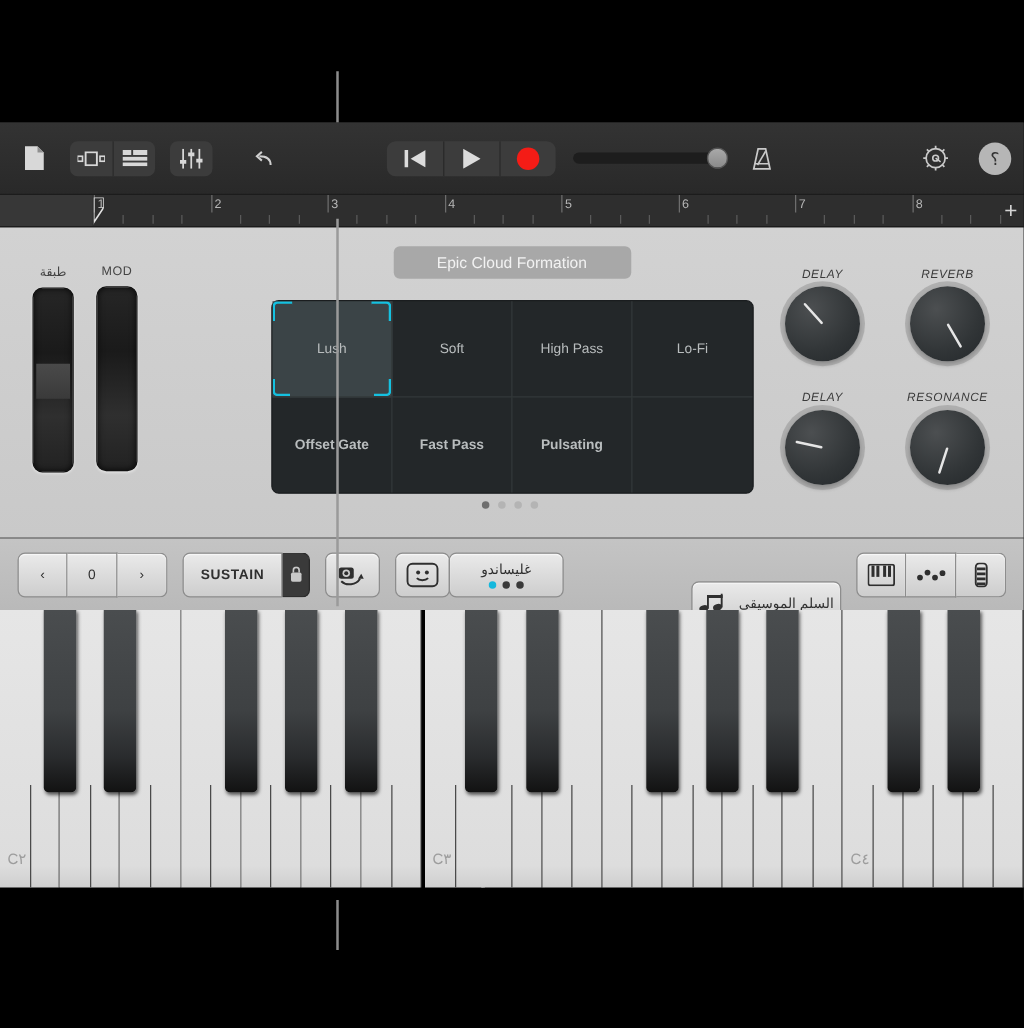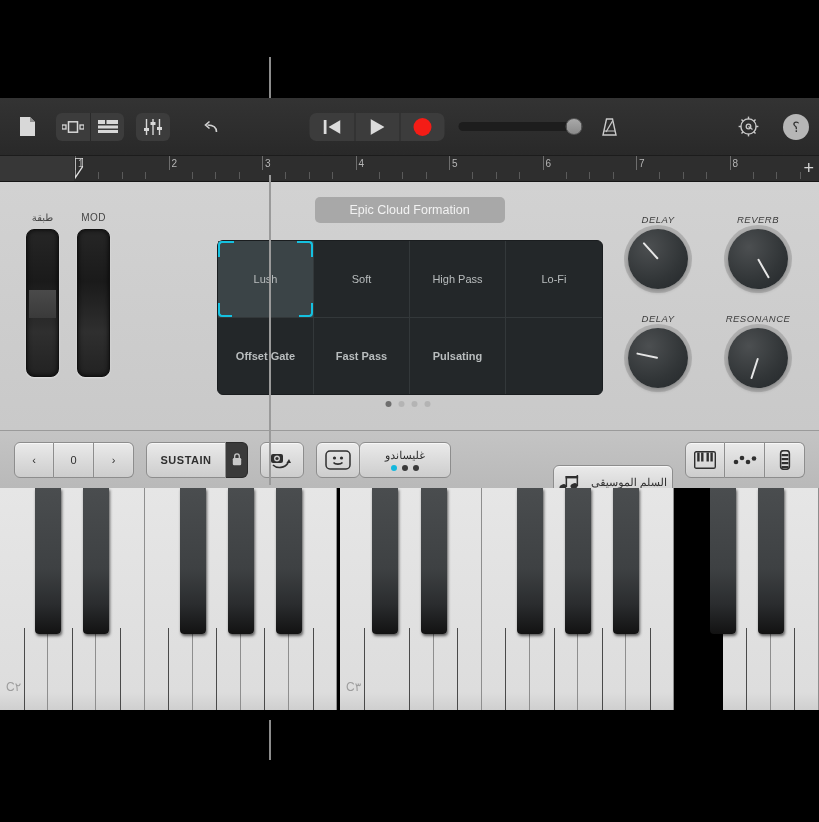--- a/index.html
+++ b/index.html
@@ -541,20 +541,24 @@
           <div class="pin"></div>
         </div>
         <div class="bkey" style="left: 565.118px;"></div>
         <div class="wkey" style="left: 578.118px; width: 48.1765px;">
           <div class="pin"></div>
         </div>
         <div class="bkey" style="left: 613.294px;"></div>
         <div class="wkey" style="left: 626.294px; width: 48.1765px;">
           <div class="pin"></div>
         </div>
+        <div class="wkey" style="left: 674.471px; width: 48.1765px;">
+          <div class="pin"></div>
+          <div class="lbl">C٤</div>
+        </div>
         <div class="bkey" style="left: 709.647px;"></div>
         <div class="wkey" style="left: 722.647px; width: 48.1765px;">
           <div class="pin"></div>
         </div>
         <div class="bkey" style="left: 757.824px;"></div>
         <div class="wkey" style="left: 770.824px; width: 48.1765px;">
           <div class="pin"></div>
         </div>
       </div>
   </div>

